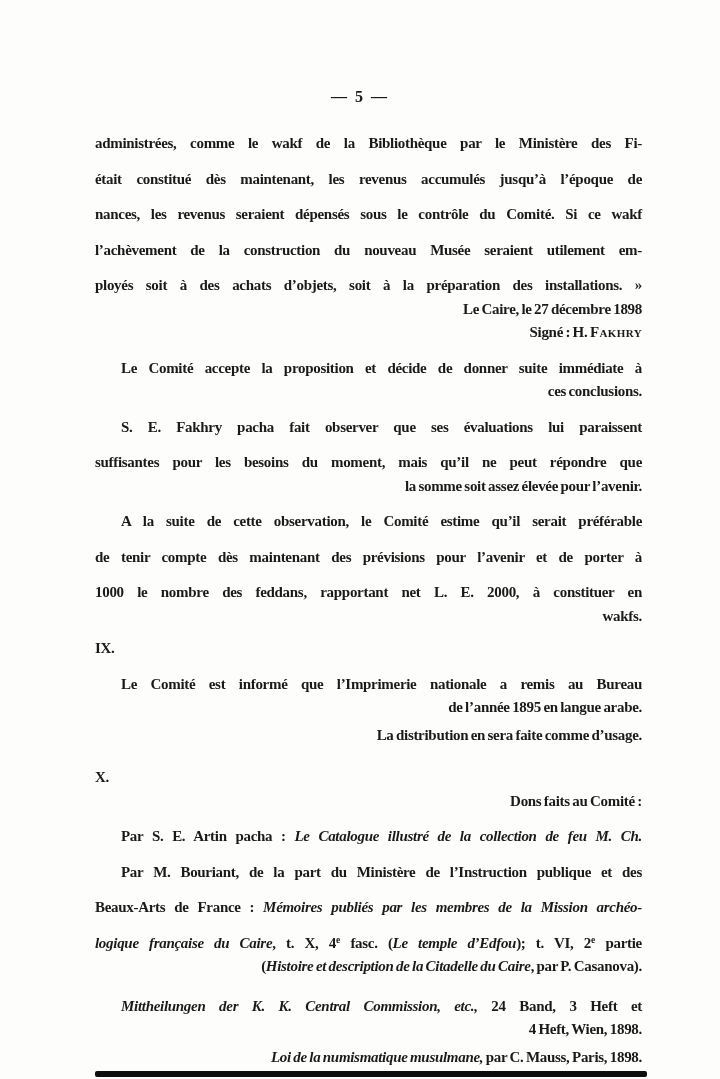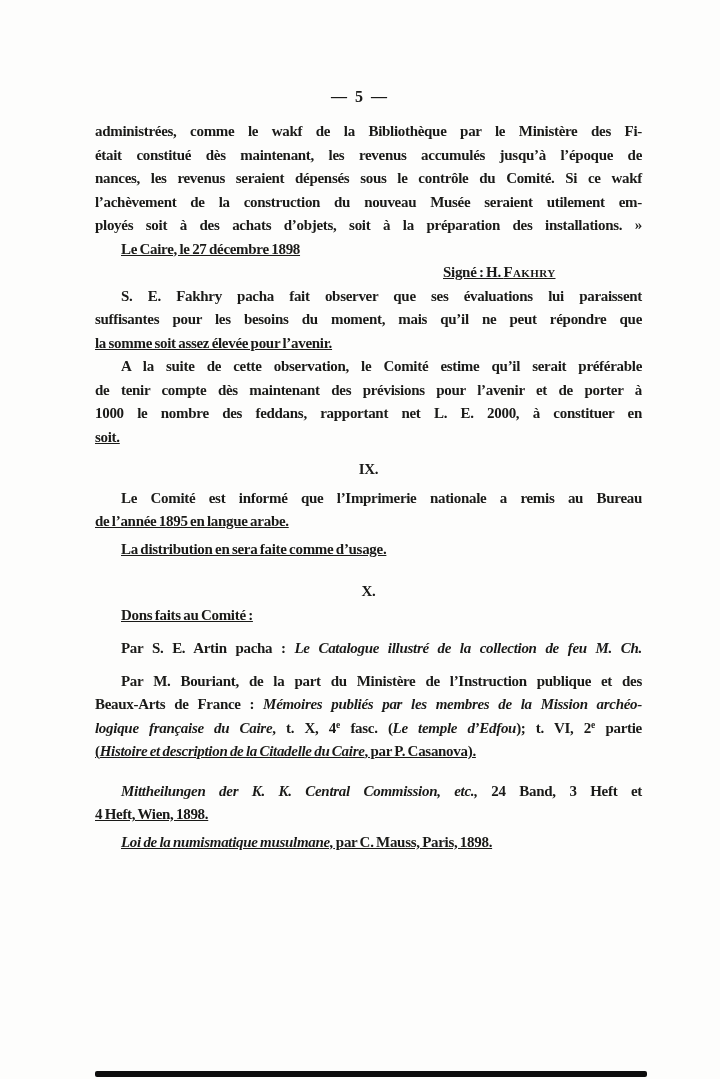--- a/index.html
+++ b/index.html
@@ -26,24 +26,24 @@
     left: 95px; top: 120px;
     width: 547px;
   }
   .line {
     font-size: 15px;
     line-height: 23.5px;
     letter-spacing: -0.3px;
     word-spacing: -1px;
     white-space: normal;
   }
-  .j { text-align: justify; text-align-last: justify; }
-  .l { text-align: left; text-decoration: underline; }
+  .j { text-align: justify; text-align-last: justify; margin-top: 12px; }
+  .l { text-align: right; }
   .ind { text-indent: 26px; }
-  .center { text-align: center; text-indent: 0; }
+  .center { text-align: left; text-indent: 0; }
   em { font-style: italic; }
   .sc { font-variant: small-caps; letter-spacing: 0.4px; }
   .signature { margin-left: 348px; }
   .sup { font-size: 9.5px; line-height: 0; vertical-align: 5px; letter-spacing: 0; }
   .h-ix { margin-top: 9px; }
   .p-report { margin-top: 5px; }
   .p-dist { margin-top: 4px; }
   .h-x { margin-top: 19px; }
   .p-dons { margin-top: 0; }
   .p-artin { margin-top: 10px; }
@@ -72,32 +72,36 @@
       <div class="line j"><span>était constitué dès maintenant, les revenus accumulés jusqu’à l’époque de</span></div>
       <div class="line j"><span>nances, les revenus seraient dépensés sous le contrôle du Comité. Si ce wakf</span></div>
       <div class="line j"><span>l’achèvement de la construction du nouveau Musée seraient utilement em-</span></div>
       <div class="line j"><span>ployés soit à des achats d’objets, soit à la préparation des installations. »</span></div>
     </div>
 
     <div class="line l ind"><span>Le Caire, le 27 décembre 1898</span></div>
 
     <div class="line l signature"><span>Signé : H. </span><span class="sc">Fakhry</span></div>
 
+    <div>
+      <div class="line j ind"><span>Le Comité accepte la proposition et décide de donner suite immédiate à</span></div>
+      <div class="line l"><span>ces conclusions.</span></div>
+    </div>
 
     <div>
       <div class="line j ind"><span>S. E. Fakhry pacha fait observer que ses évaluations lui paraissent</span></div>
       <div class="line j"><span>suffisantes pour les besoins du moment, mais qu’il ne peut répondre que</span></div>
       <div class="line l"><span>la somme soit assez élevée pour l’avenir.</span></div>
     </div>
 
     <div>
       <div class="line j ind"><span>A la suite de cette observation, le Comité estime qu’il serait préférable</span></div>
       <div class="line j"><span>de tenir compte dès maintenant des prévisions pour l’avenir et de porter à</span></div>
       <div class="line j"><span>1000 le nombre des feddans, rapportant net L. E. 2000, à constituer en</span></div>
-      <div class="line l"><span>soit.</span></div>
+      <div class="line l"><span>wakfs.</span></div>
     </div>
 
     <div class="line center h-ix">IX.</div>
 
     <div class="p-report">
       <div class="line j ind"><span>Le Comité est informé que l’Imprimerie nationale a remis au Bureau</span></div>
       <div class="line l"><span>de l’année 1895 en langue arabe.</span></div>
     </div>
 
     <div class="line l ind p-dist"><span>La distribution en sera faite comme d’usage.</span></div>

